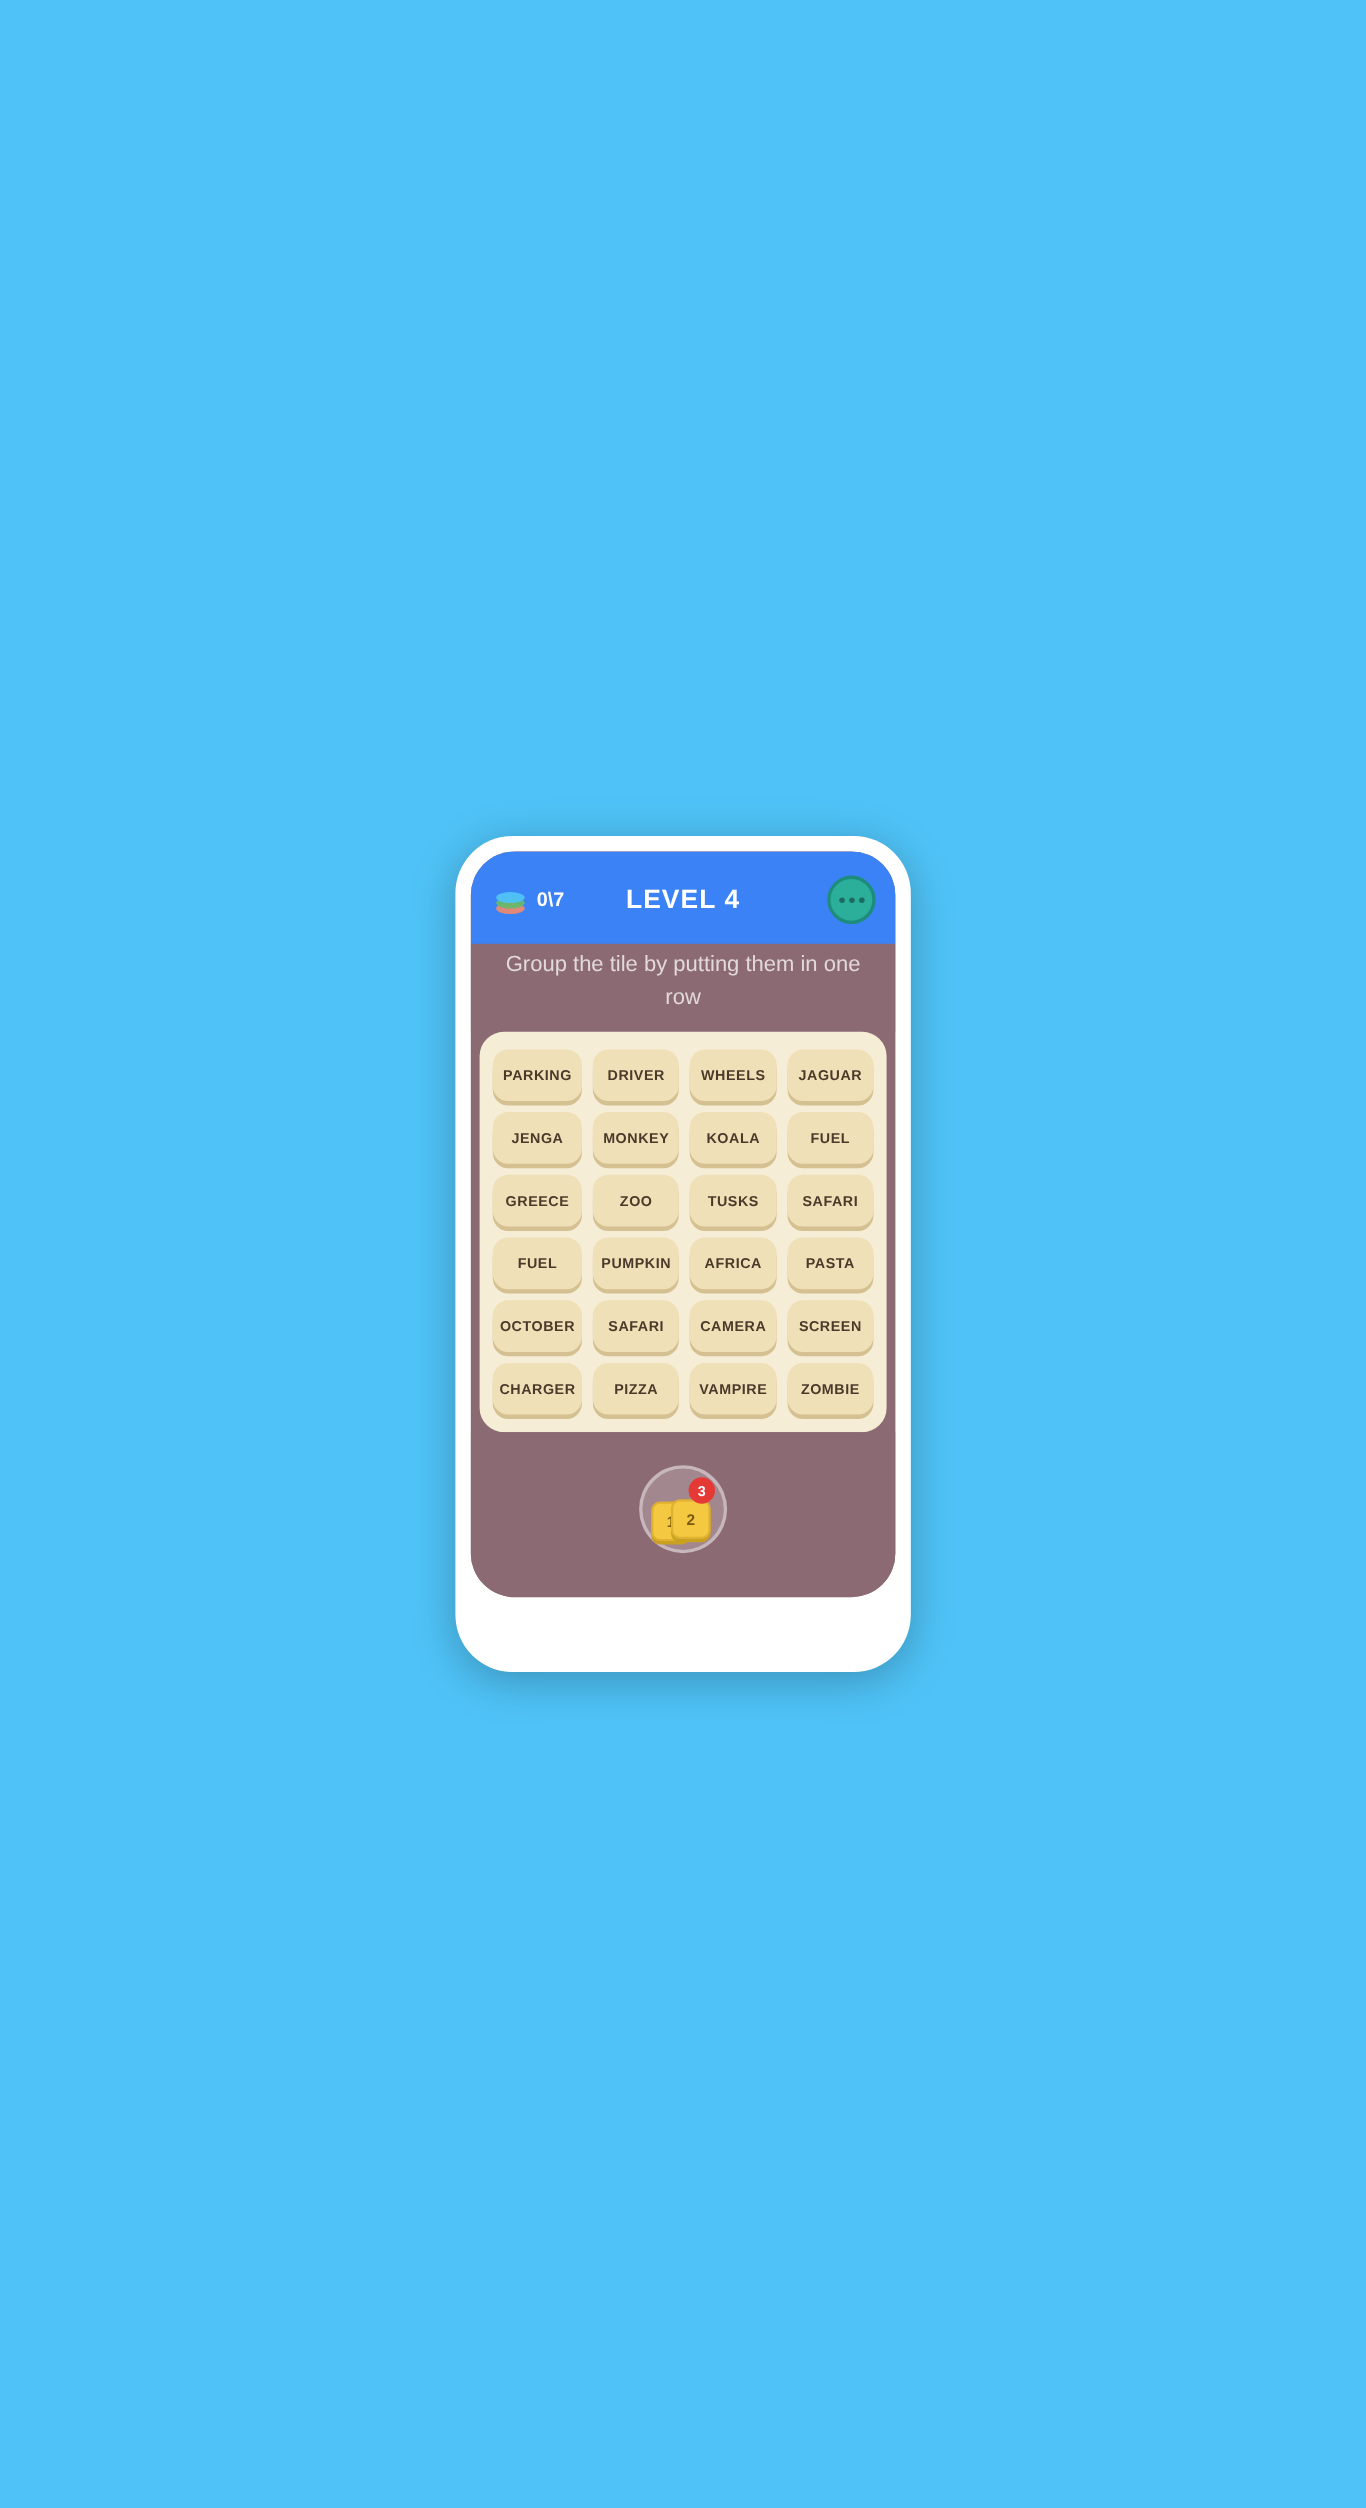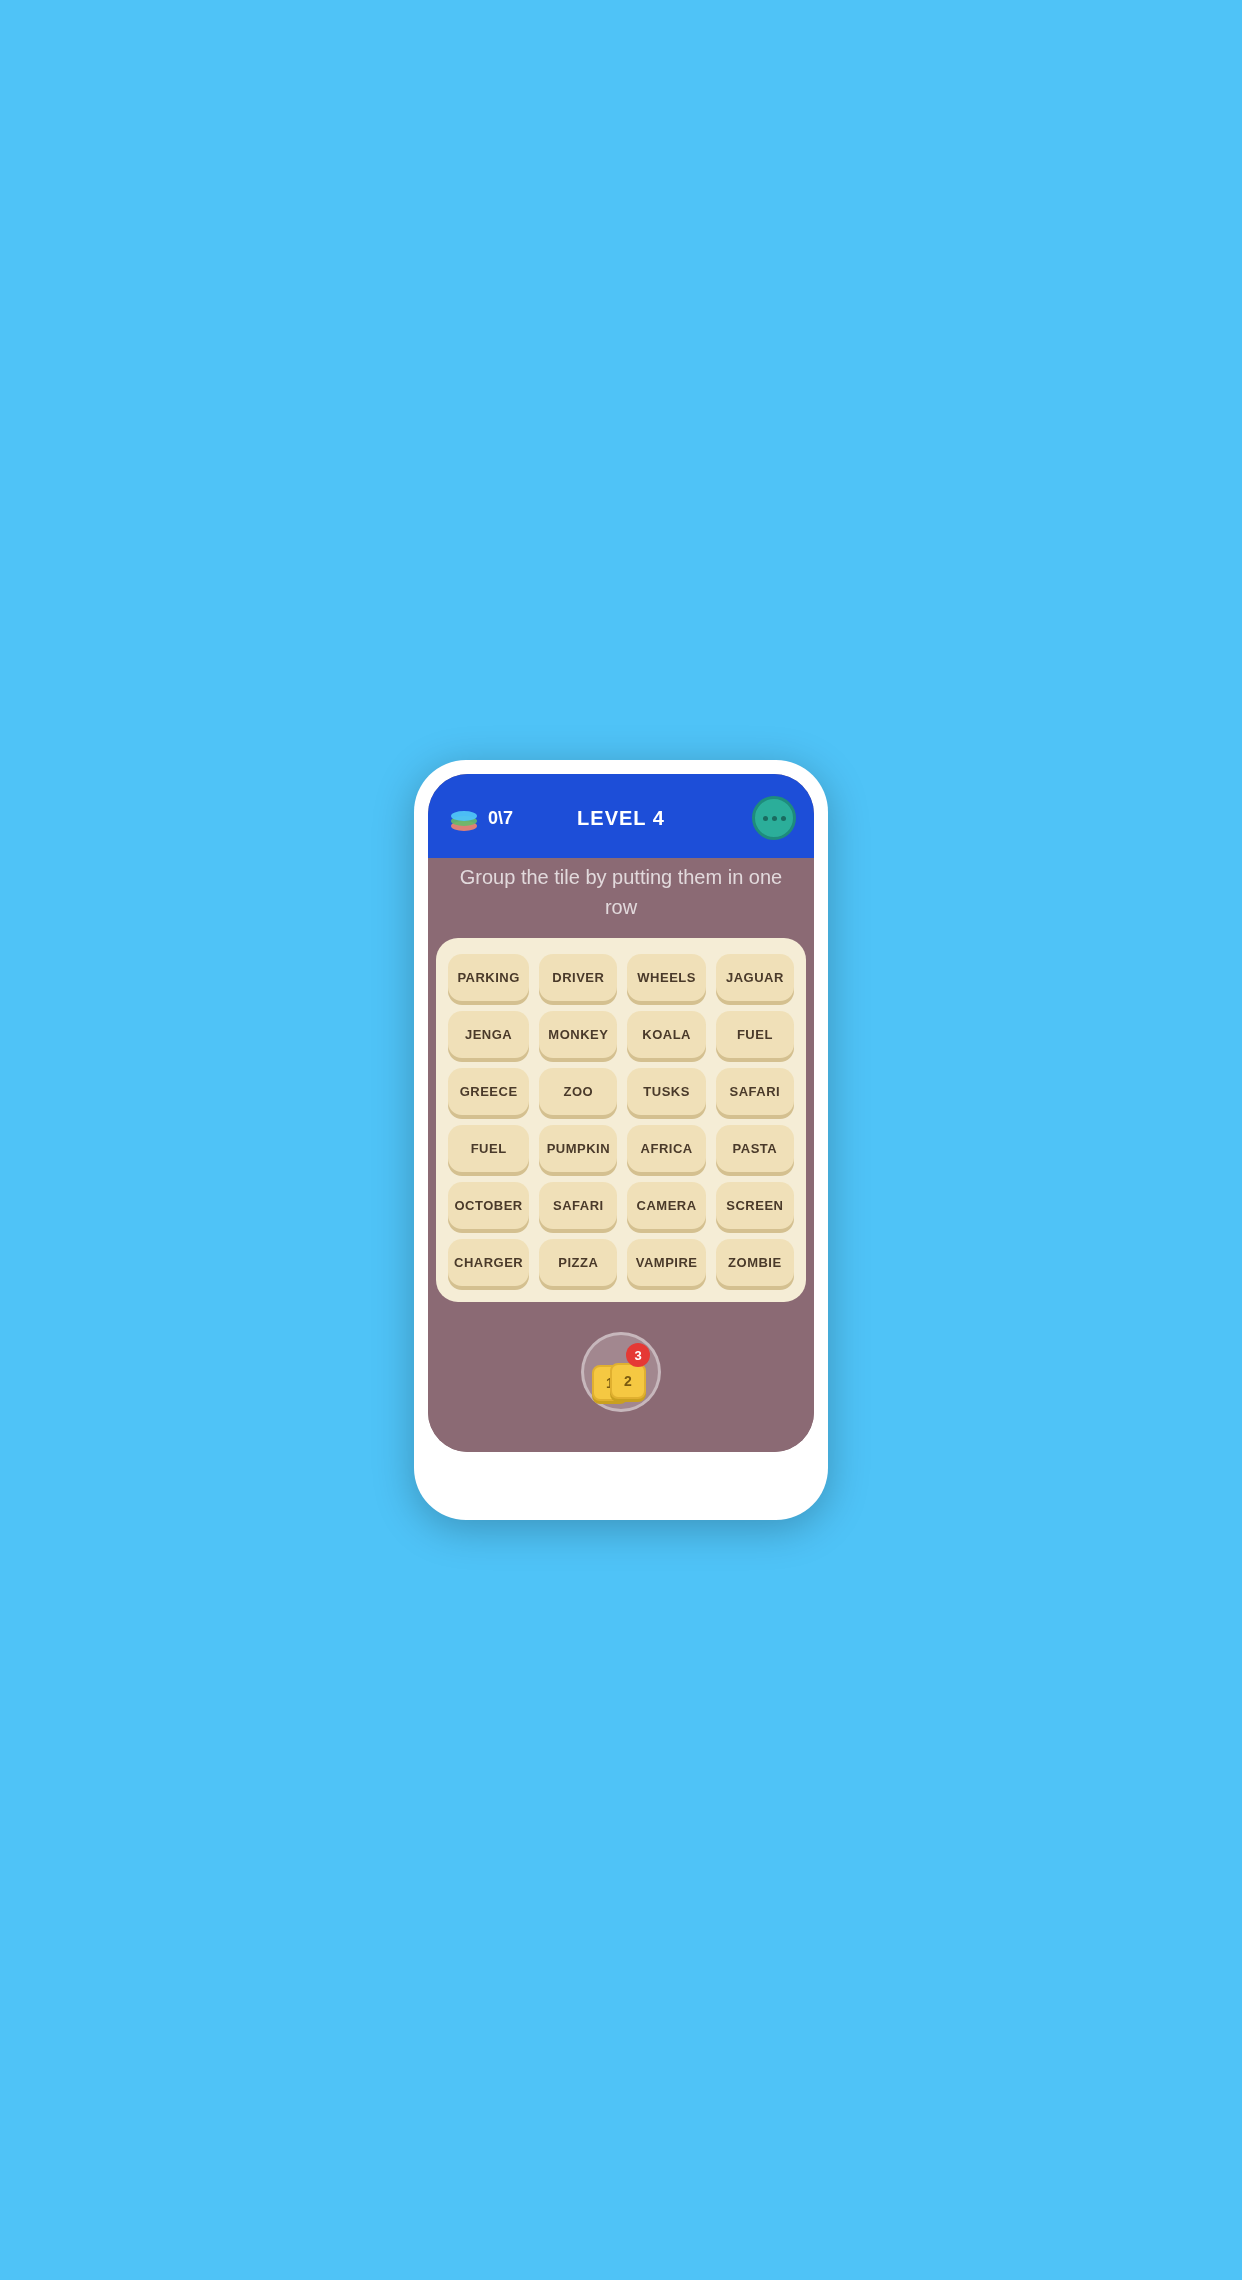--- a/index.html
+++ b/index.html
@@ -24,21 +24,21 @@
     }
 
     .phone-inner {
       border-radius: 40px;
       overflow: hidden;
       background: #8B6A74;
       height: 100%;
     }
 
     .header {
-      background: #1d4ed8;
+      background: #3b82f6;
       padding: 22px 18px 18px 18px;
       display: flex;
       align-items: center;
       justify-content: space-between;
       position: relative;
     }
 
     .score-badge {
       display: flex;
       align-items: center;
@@ -46,21 +46,21 @@
     }
 
     .score-text {
       color: #fff;
       font-size: 18px;
       font-weight: bold;
     }
 
     .level-title {
       color: #fff;
-      font-size: 20px;
+      font-size: 24px;
       font-weight: bold;
       letter-spacing: 1px;
       position: absolute;
       left: 50%;
       transform: translateX(-50%);
     }
 
     .menu-btn {
       width: 44px;
       height: 44px;

